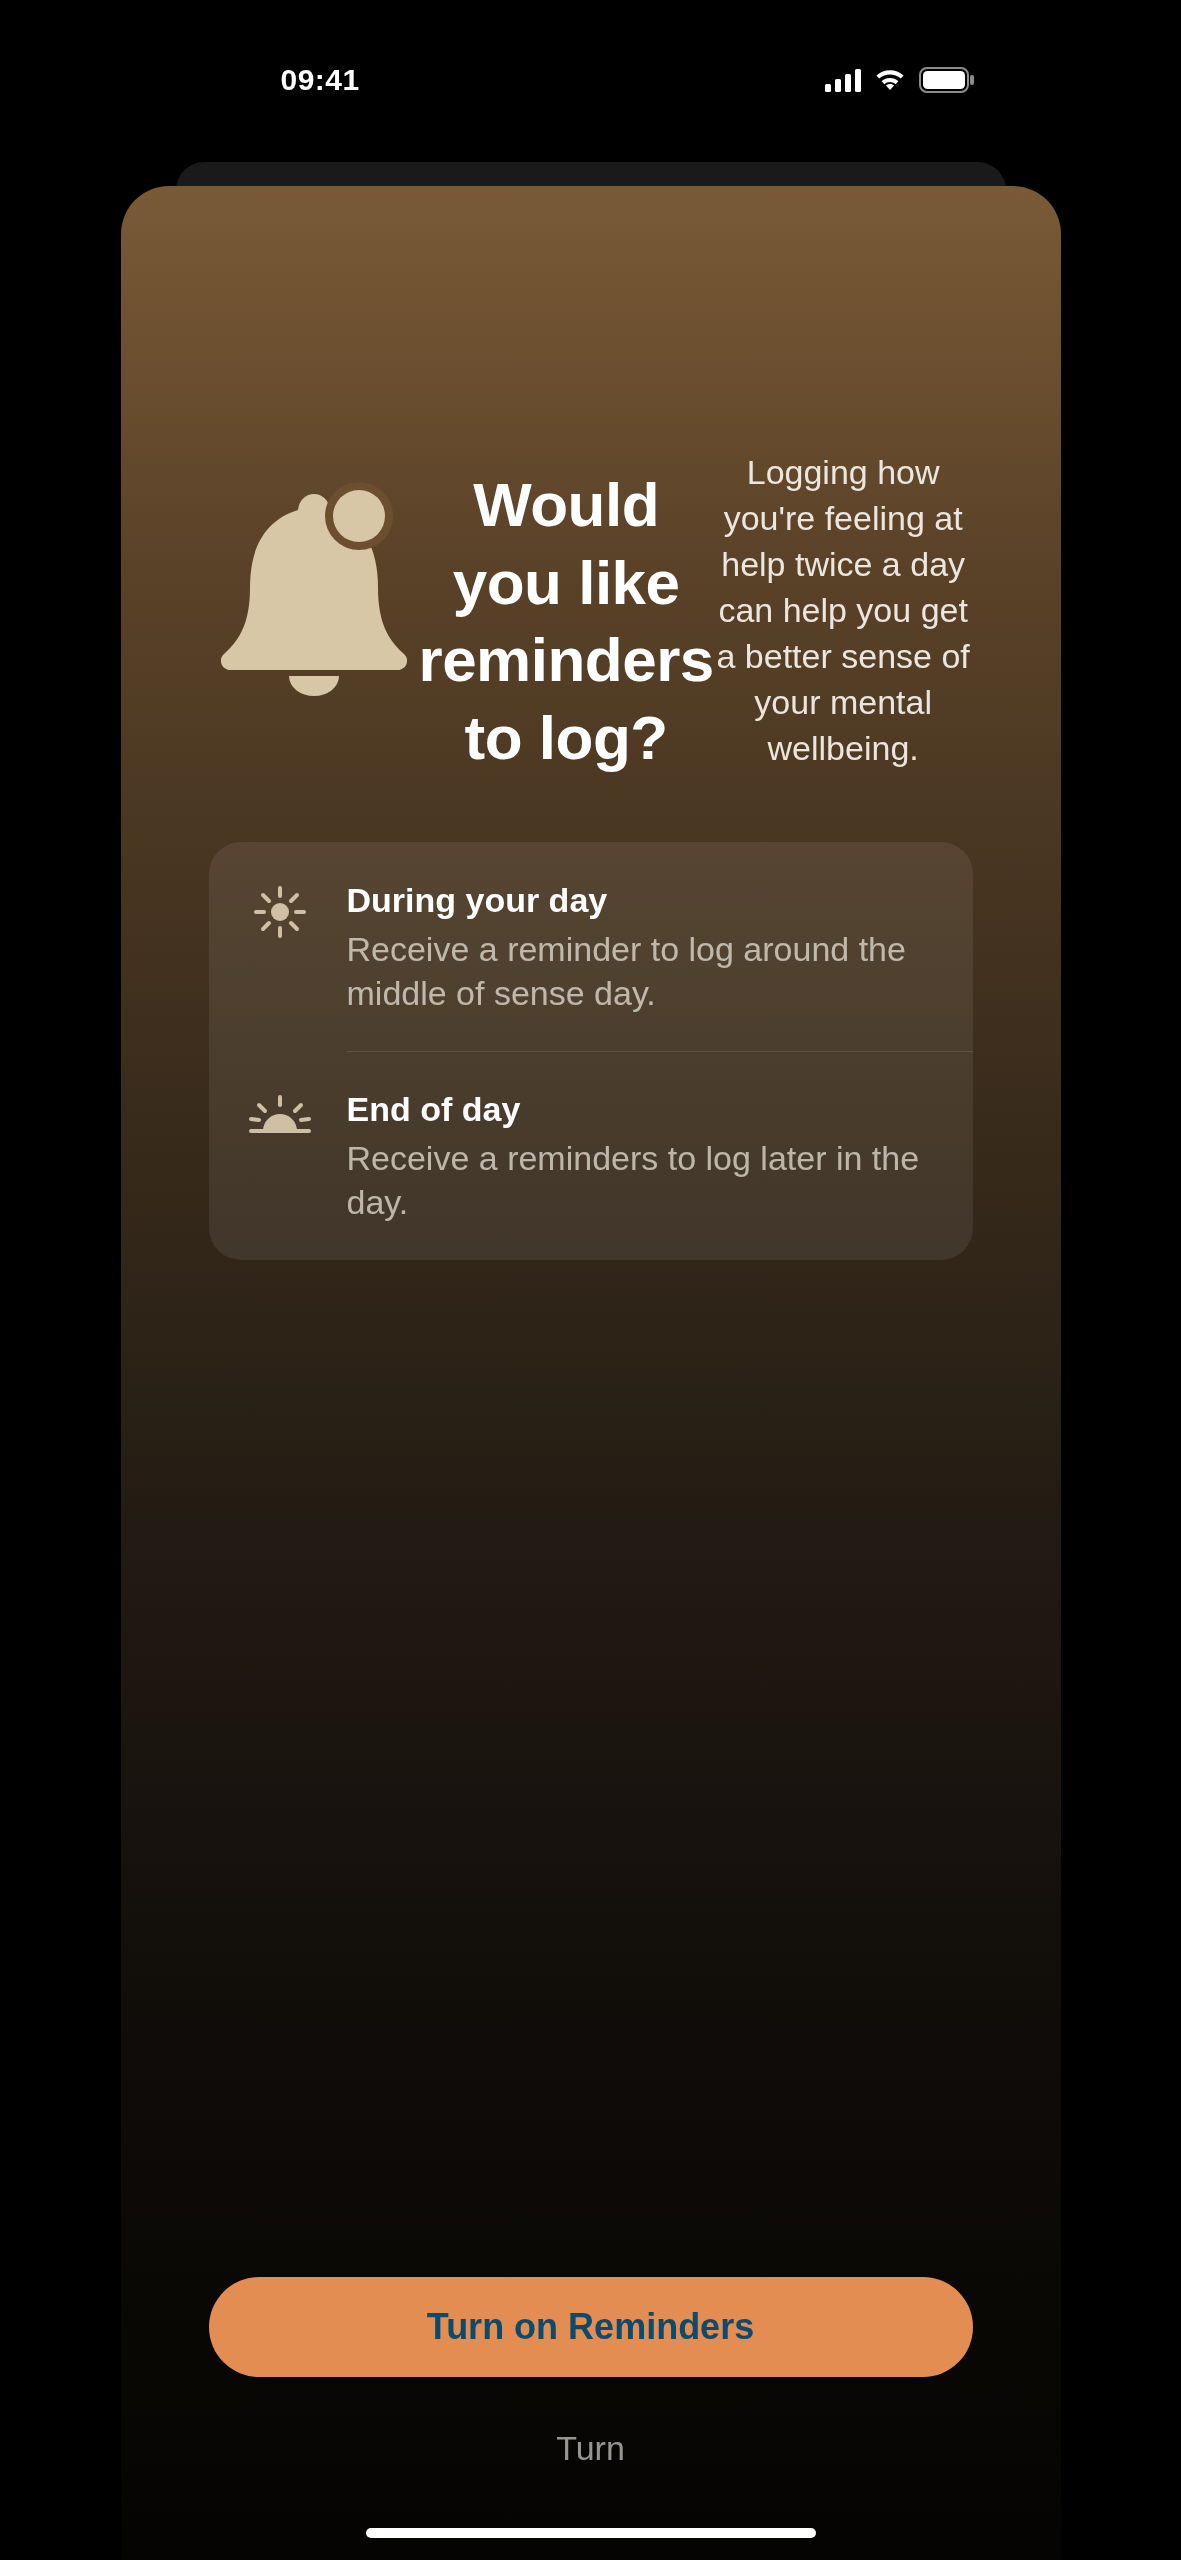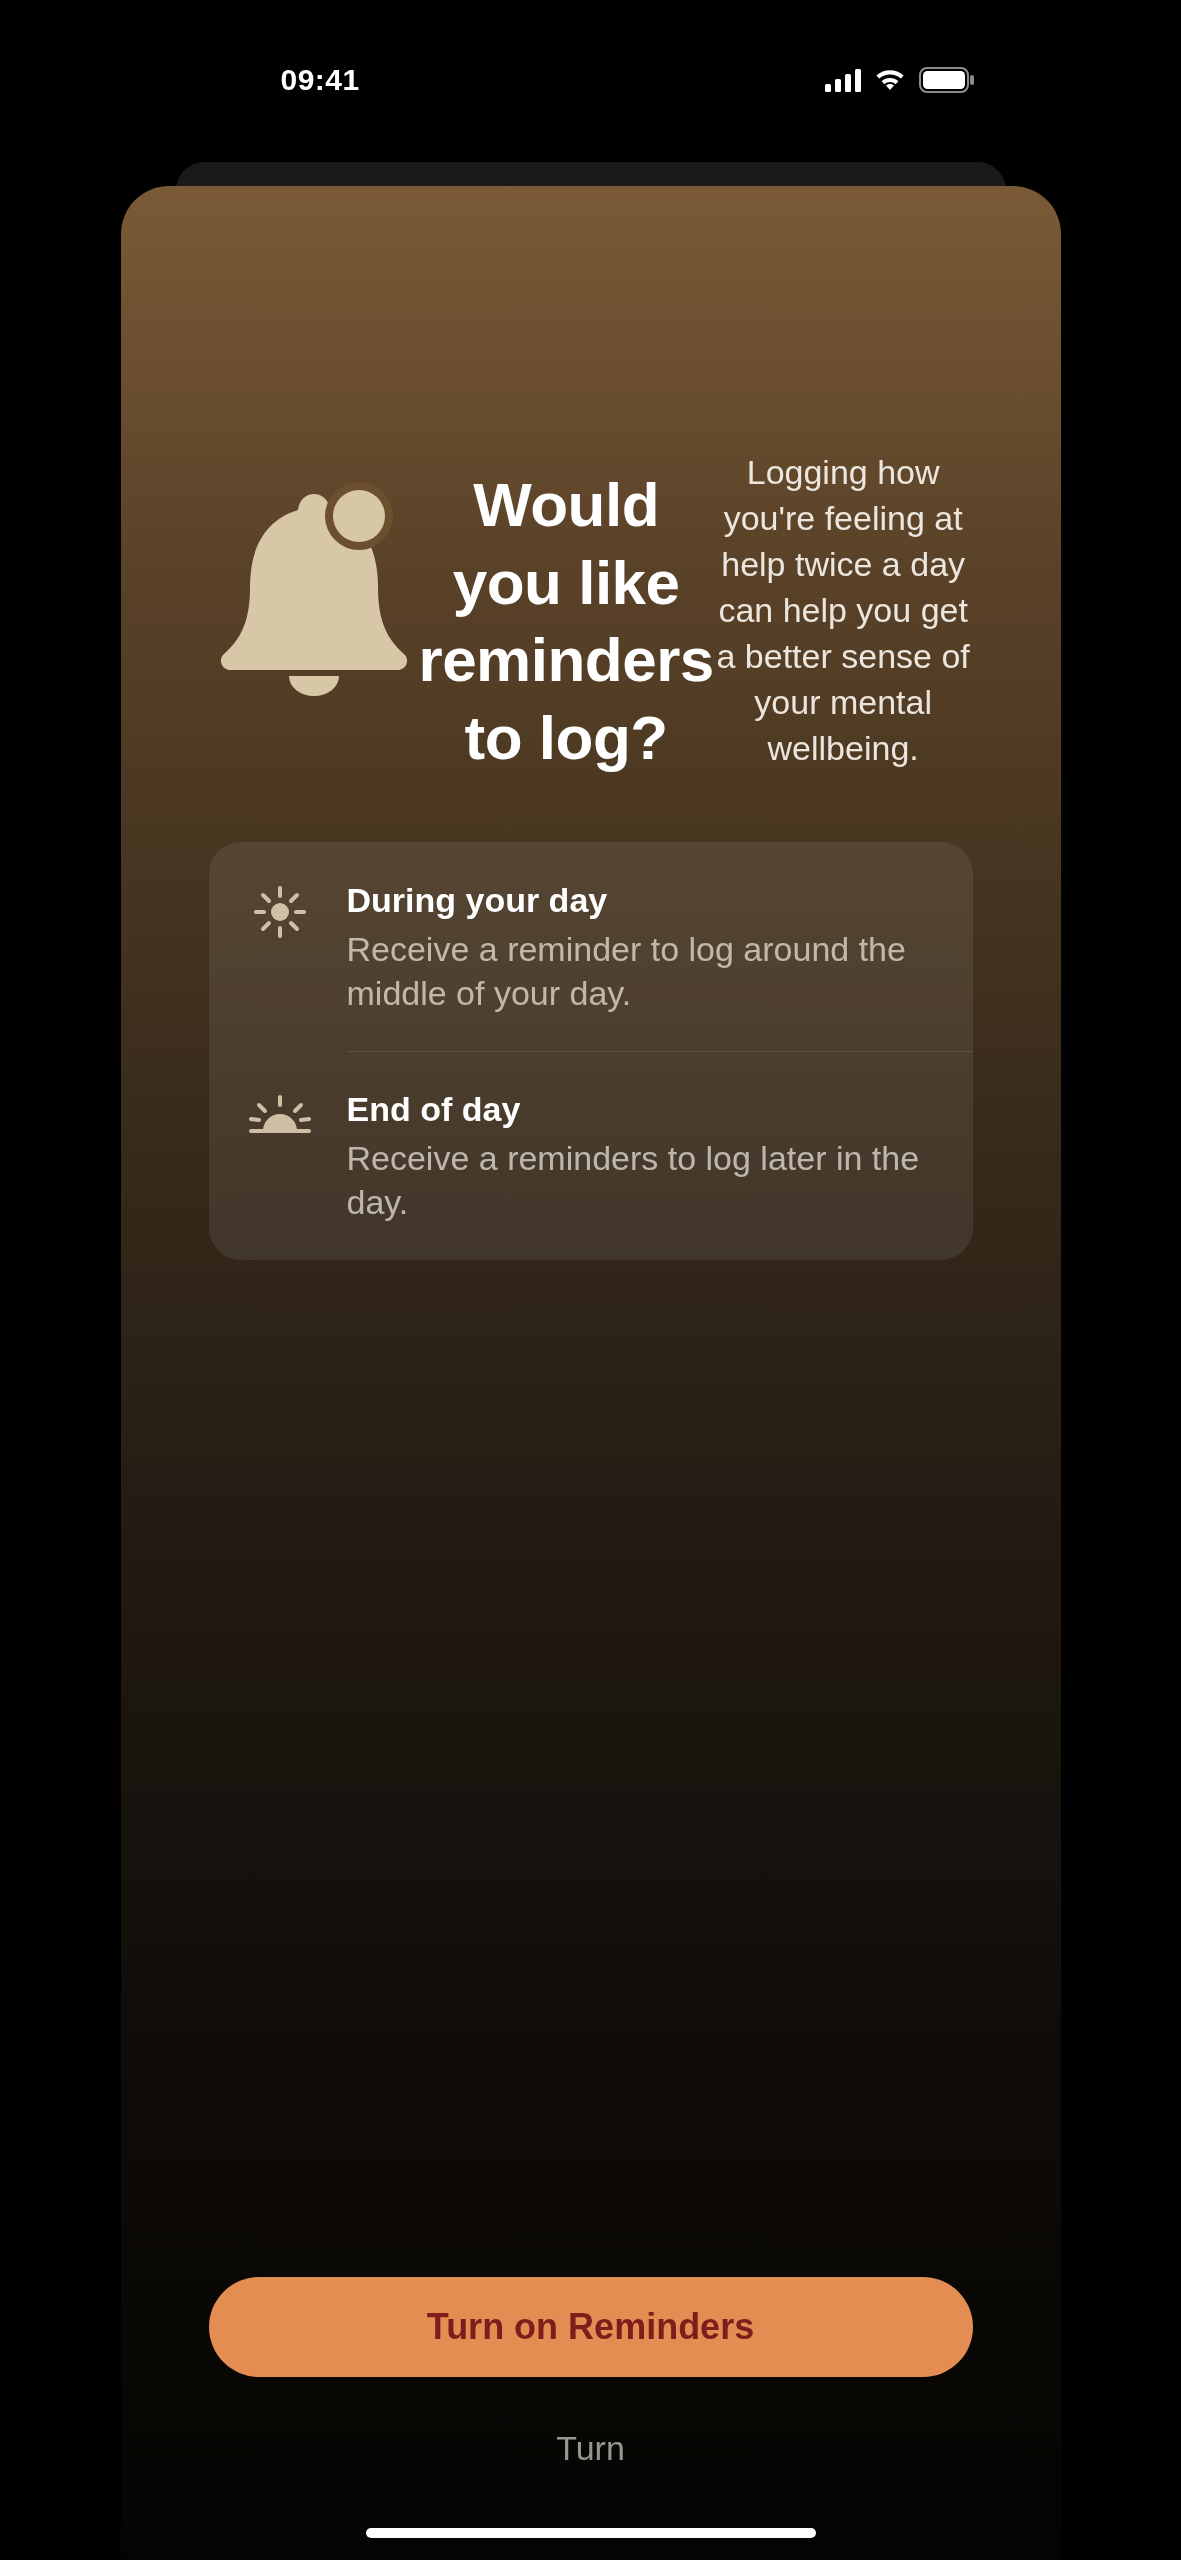--- a/index.html
+++ b/index.html
@@ -127,21 +127,21 @@
       margin-top:auto;
       padding-bottom:80px;
       display:flex;flex-direction:column;align-items:center;gap:40px;
     }
     .primary-btn{
       width:100%;
       height:100px;
       border-radius:60px;
       border:none;
       background:#e48d53;
-      color:#7f1d1d;
+      color:#0c4a6e;
       font-size:36px;
       font-weight:600;
       cursor:pointer;
       font-family:inherit;
     }
     .secondary-btn{
       background:none;border:none;
       color:rgba(200,198,195,0.75);
       font-size:34px;font-weight:500;
       padding:12px 30px;
@@ -227,21 +227,21 @@
             <line x1="4" y1="28" x2="12" y2="28"></line>
             <line x1="44" y1="28" x2="52" y2="28"></line>
             <line x1="11" y1="11" x2="17" y2="17"></line>
             <line x1="39" y1="39" x2="45" y2="45"></line>
             <line x1="11" y1="45" x2="17" y2="39"></line>
             <line x1="39" y1="17" x2="45" y2="11"></line>
           </svg>
         </div>
         <div class="row-text">
           <div class="row-title">During your day</div>
-          <div class="row-desc">Receive a reminder to log around the middle of your day.</div>
+          <div class="row-desc">Receive a reminder to log around the middle of sense day.</div>
         </div>
       </div>
 
       <div class="card-row">
         <div class="row-icon">
           <svg width="62" height="48" viewBox="0 0 62 48" fill="none" stroke="#cfbfa5" stroke-width="4" stroke-linecap="round">
             <path d="M14 38 a17 17 0 0 1 34 0 Z" fill="#cfbfa5" stroke="none"></path>
             <line x1="2" y1="38" x2="60" y2="38"></line>
             <line x1="31" y1="4" x2="31" y2="12"></line>
             <line x1="10" y1="12" x2="16" y2="18"></line>

